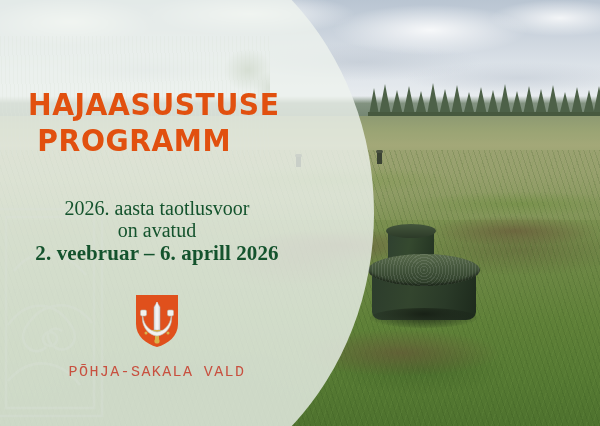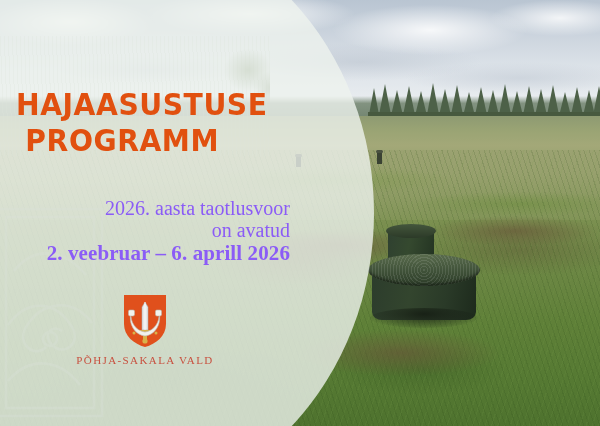--- a/index.html
+++ b/index.html
@@ -181,21 +181,21 @@
     width: 560px;
     height: 602px;
     border-radius: 50%;
     background: rgba(238,243,238, 0.80);
     backdrop-filter: blur(0.6px);
   }
 
   
   .content {
     position: absolute;
-    left: 0; top: 0;
+    left: 12px; top: 0;
     width: 290px;
     height: 352px;
   }
   .headline {
     position: absolute;
     left: 0;
     width: 258px;
     color: #e1500f;
     font-family: "DejaVu Sans", sans-serif;
     font-weight: bold;
@@ -212,22 +212,22 @@
   .headline.l2 {
     left: 16px;
     top: 126px;
     width: 226px;
     text-align: center;
   }
   .sub {
     position: absolute;
     left: 0;
     width: 290px;
-    text-align: right;
-    color: #8b5cf6;
+    text-align: center;
+    color: #14532d;
     font-family: "Liberation Serif", serif;
     font-size: 20px;
     line-height: 1.12;
   }
   .sub.s1 { top: 197px; }
   .sub.s2 { top: 219px; }
   .sub.s3 {
     top: 242px;
     font-weight: bold;
     font-size: 21px;
@@ -242,24 +242,24 @@
     width: 290px;
     text-align: center;
   }
   .shield-wrap {
     display: block;
     margin: 0 auto;
     width: 46px;
     height: 54px;
   }
   .logo-text {
-    margin-top: 6px;
+    margin-top: 16px;
     color: #c8503f;
-    font-family: Liberation Serif, serif;
-    font-size: 11px;
+    font-family: Liberation Mono, monospace;
+    font-size: 15px;
     font-weight: normal;
     letter-spacing: 1.4px;
     white-space: nowrap;
   }
 </style>
 </head>
 <body>
 
 <div id="poster">
 

